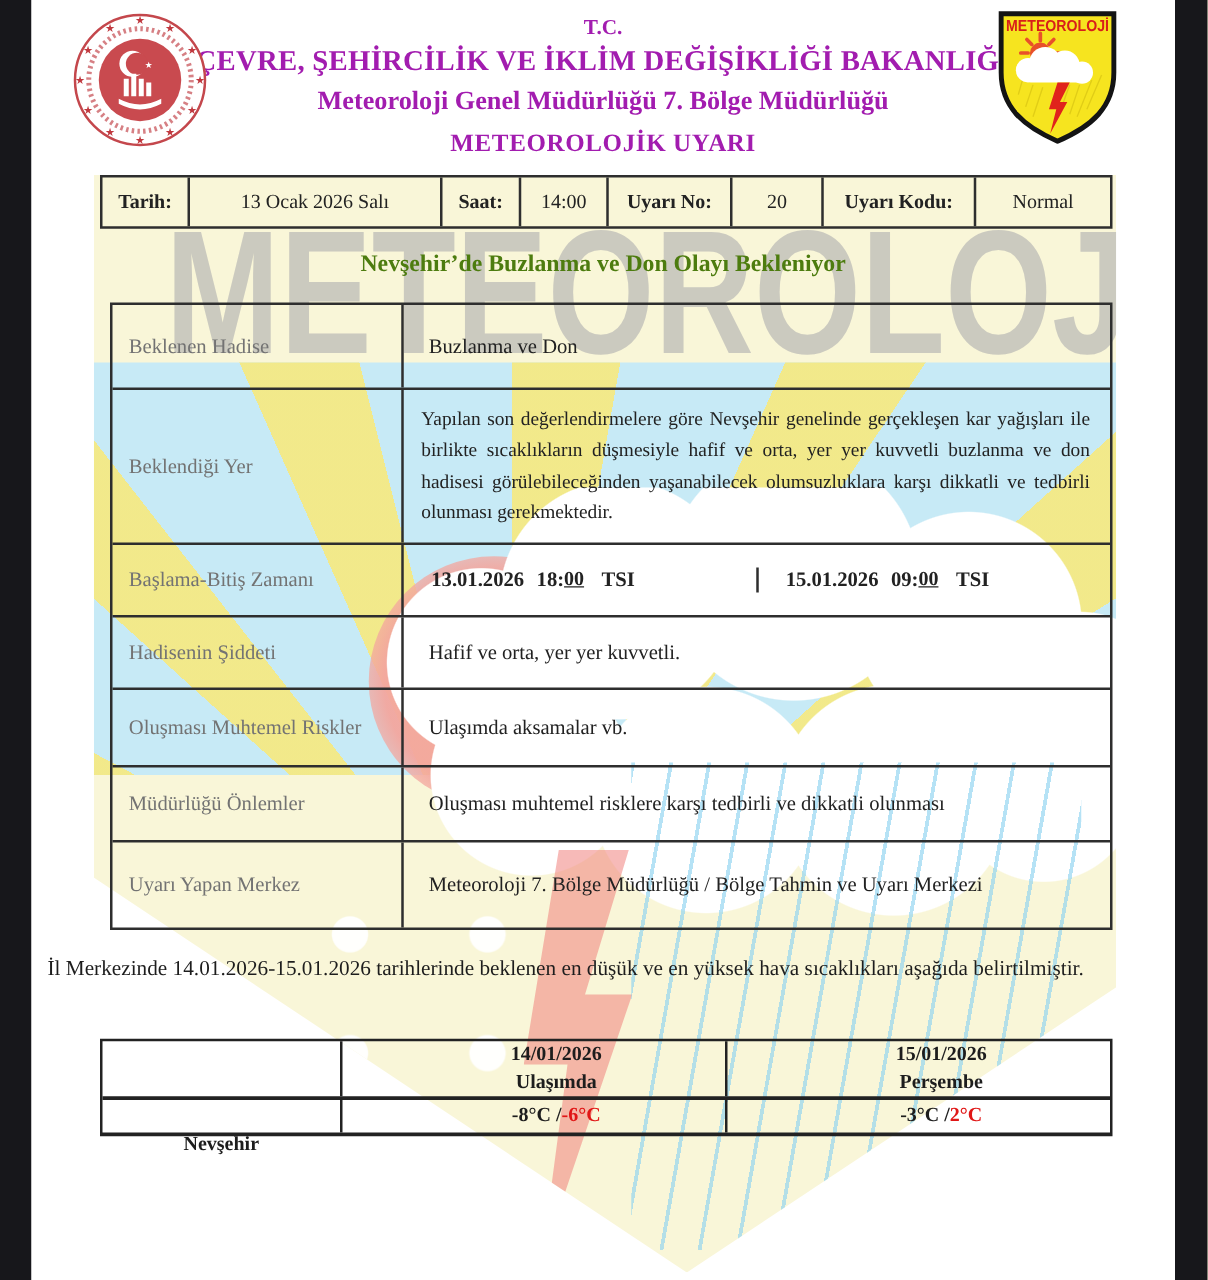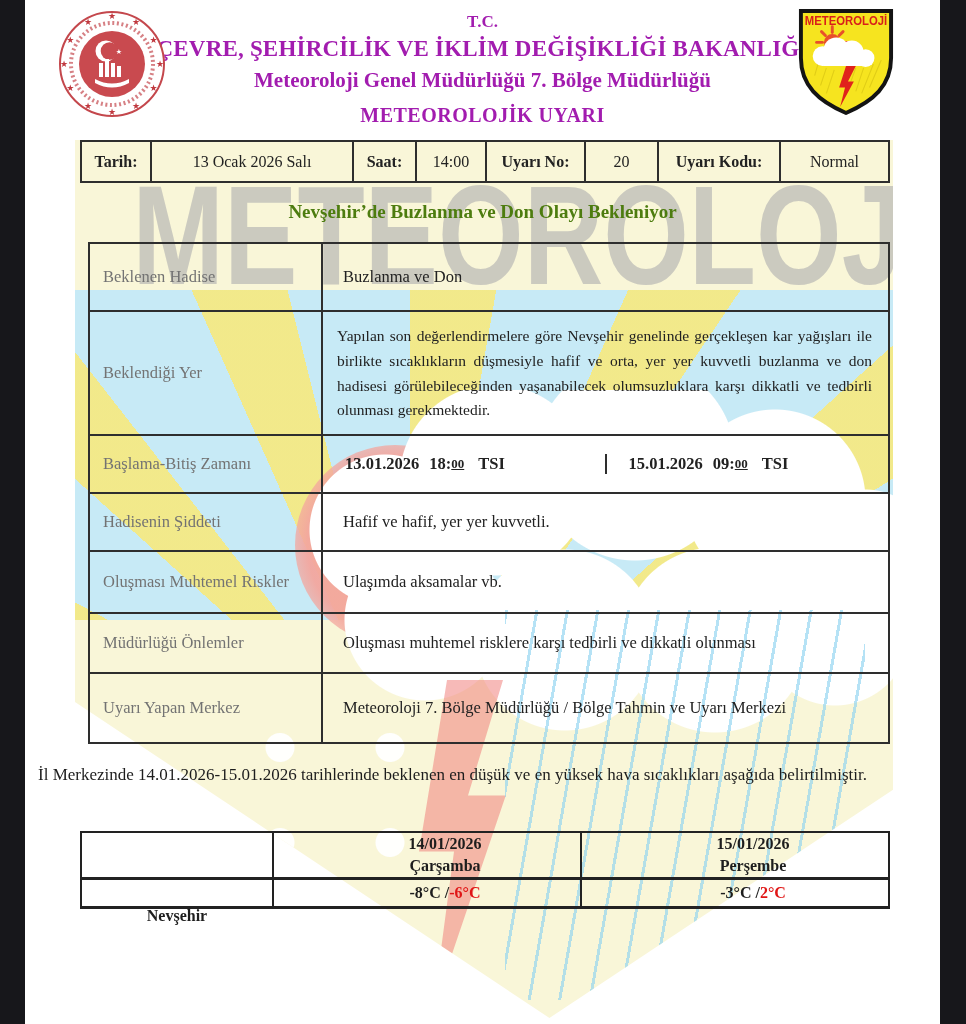--- a/index.html
+++ b/index.html
@@ -74,21 +74,21 @@
   .mrow + .mrow{border-top:2px solid #2e2e2e;}
   .mlabel{width:233px;flex:0 0 233px;box-sizing:border-box;border-right:2px solid #2e2e2e;
     display:flex;align-items:center;padding-left:13px;
     color:#737373;font-weight:normal;font-size:16.5px;}
   .mvalue{flex:1;display:flex;align-items:center;padding-left:20px;font-size:16.5px;box-sizing:border-box;}
   .mvalue.para{font-size:15.5px;line-height:1.6;text-align:justify;
     padding:12px 16px 12px 14px;display:block;}
   .mvalue.split{padding:0;}
   .timecell{flex:1;display:flex;align-items:center;padding-left:22px;font-weight:bold;box-sizing:border-box;}
   .timecell + .timecell{border-left:2px solid #2e2e2e;}
-  .timecell sup{font-size:13px;text-decoration:underline;margin-right:4px;font-family:Liberation Serif, serif;}
+  .timecell sup{font-size:16px;text-decoration:underline;margin-right:4px;font-family:Liberation Serif, serif;}
   .timecell .tsep{margin:0 5px;}
 
   .note{left:13px;top:762px;width:868px;font-size:17px;line-height:1.55;
     text-align:justify;color:#1d1d1d;z-index:2;}
 
   .temp-table{left:55px;top:831px;width:810px;border:2px solid #222;
     border-bottom-width:3px;box-sizing:border-box;}
   .trow{display:flex;box-sizing:border-box;}
   .thead{height:47px;border-bottom:3px solid #222;}
   .tdata{height:26px;}
@@ -224,21 +224,21 @@
           <span class="tsep"></span>
           <span>09:</span>
             <sup>00</sup>
           <span class="tsep"></span>
           <span>TSI</span>
         </div>
       </div>
     </div>
     <div class="mrow" style="height:58px">
       <div class="mlabel">Hadisenin Şiddeti</div>
-      <div class="mvalue">Hafif ve hafif, yer yer kuvvetli.</div>
+      <div class="mvalue">Hafif ve orta, yer yer kuvvetli.</div>
     </div>
     <div class="mrow" style="height:62px">
       <div class="mlabel">Oluşması Muhtemel Riskler</div>
       <div class="mvalue">Ulaşımda aksamalar vb.</div>
     </div>
     <div class="mrow" style="height:60px">
       <div class="mlabel">Müdürlüğü Önlemler</div>
       <div class="mvalue">Oluşması muhtemel risklere karşı tedbirli ve dikkatli olunması</div>
     </div>
     <div class="mrow" style="height:70px">
@@ -247,21 +247,21 @@
     </div>
   </div>
 
   <div class="abs note">İl Merkezinde 14.01.2026-15.01.2026 tarihlerinde beklenen en düşük ve en yüksek hava sıcaklıkları aşağıda belirtilmiştir.</div>
 
   <div class="abs doc temp-table">
     <div class="trow thead">
       <div class="tc c1"></div>
       <div class="tc c2">
         <div>14/01/2026</div>
-        <div>Çarşamba</div>
+        <div>Ulaşımda</div>
       </div>
       <div class="tc c3">
         <div>15/01/2026</div>
         <div>Perşembe</div>
       </div>
     </div>
     <div class="trow tdata">
       <div class="tc c1">Nevşehir</div>
       <div class="tc c2">
         <span>-8°C / </span>

